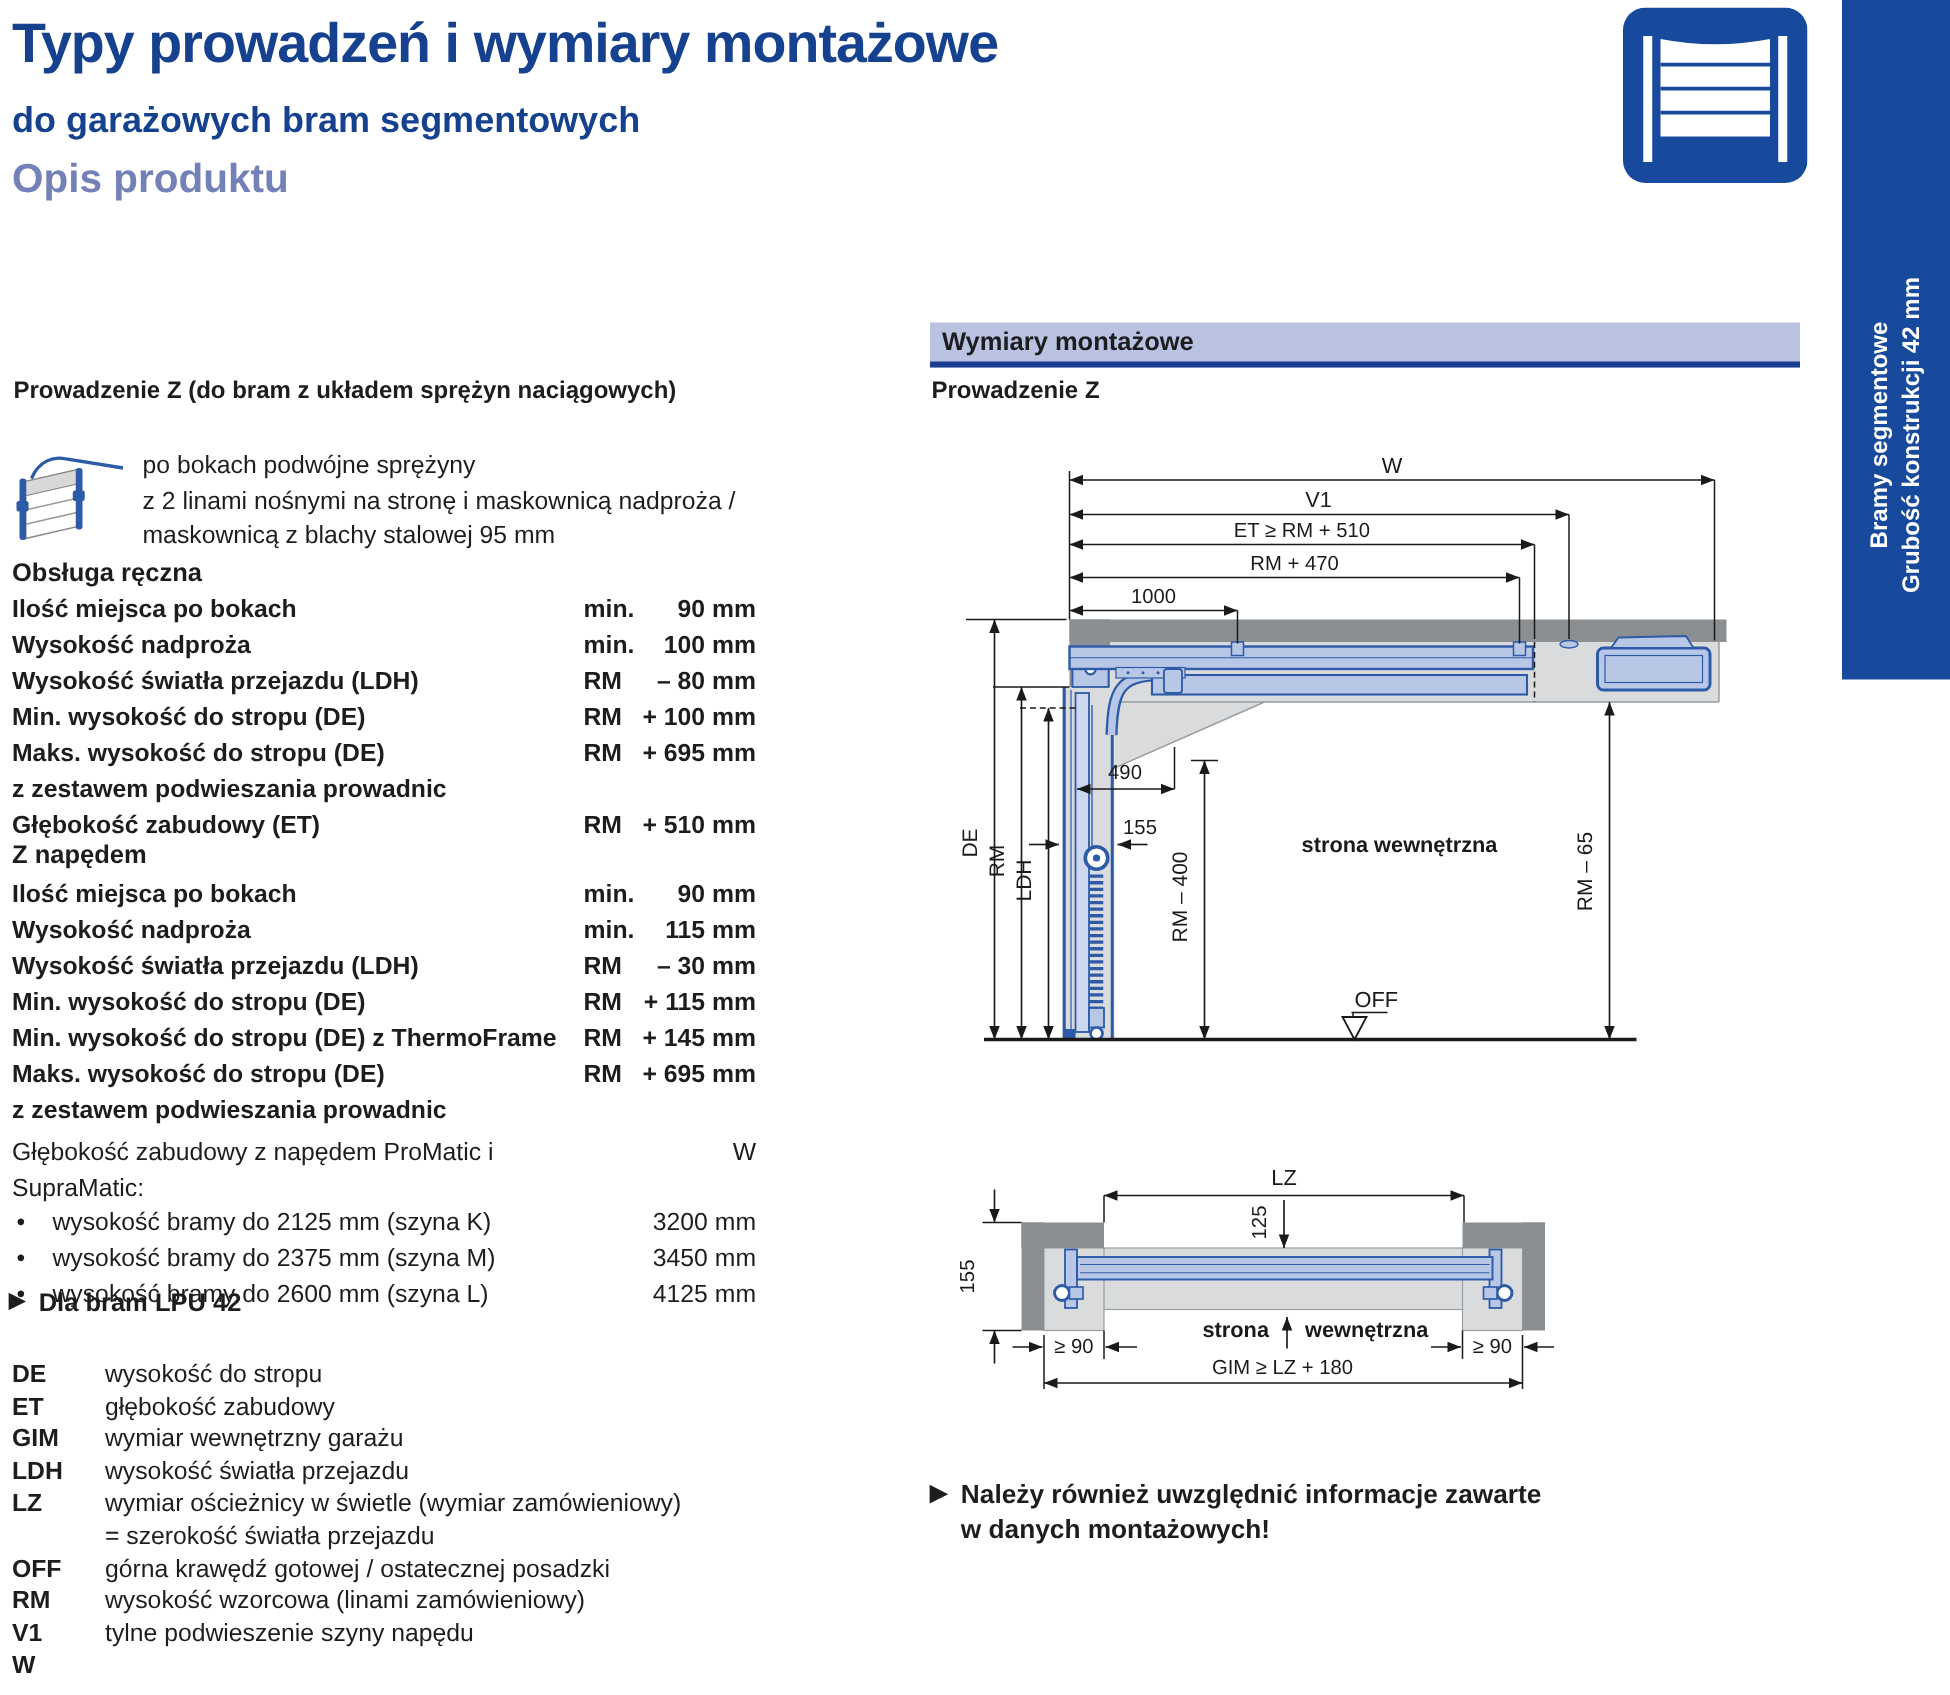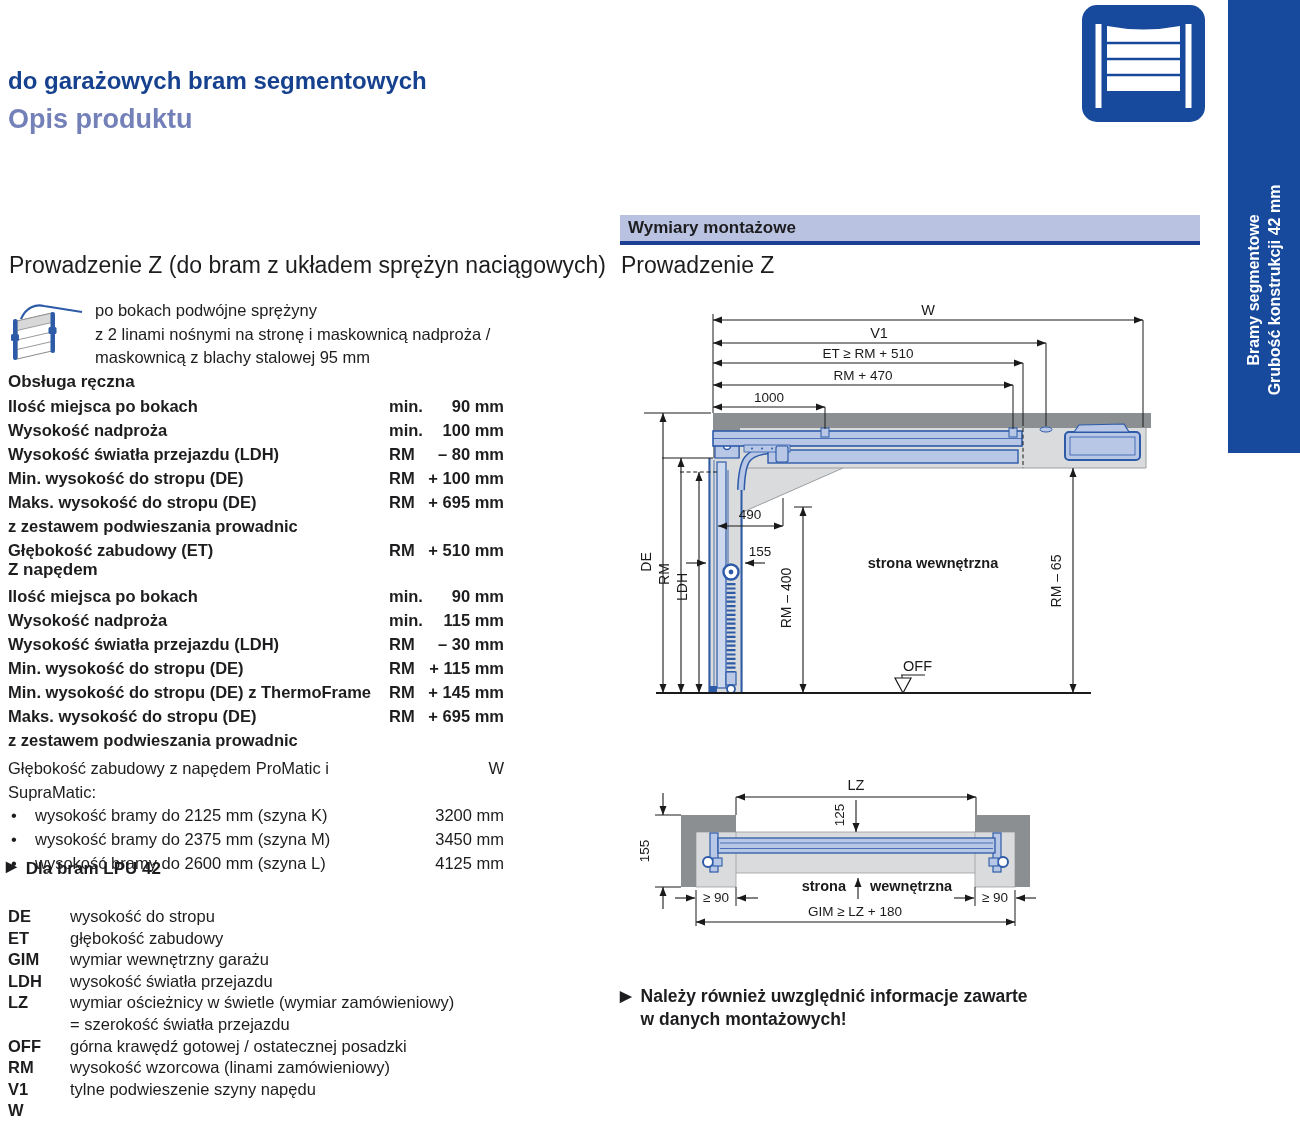--- a/index.html
+++ b/index.html
@@ -6,21 +6,21 @@
   .page { position:relative; width:1300px; height:1130px; background:#fff;
           font-family:"Liberation Sans",sans-serif; color:#1d1d1f; overflow:hidden; }
   .abs { position:absolute; }
 
   .h1 { font-size:37px; font-weight:bold; color:#16418e; letter-spacing:-0.6px; white-space:nowrap; }
   .h2 { font-size:24px; font-weight:bold; color:#16418e; white-space:nowrap; }
   .h3 { font-size:27px; font-weight:bold; color:#7381b8; white-space:nowrap; }
 
   .bar { background:#b9c3e1; border-bottom:4px solid #1c3f94; height:30px; box-sizing:border-box;
          font-size:17px; font-weight:bold; color:#1d1d1f; padding-left:8px; line-height:26px; }
-  .sub { font-size:23px; font-weight:normal; white-space:nowrap; }
+  .sub { font-size:16px; font-weight:bold; white-space:nowrap; }
 
   .txt { font-size:16.5px; line-height:23.5px; }
   .sechead { font-size:17px; font-weight:bold; }
 
   .tbl { width:496px;font-weight:bold; }
   .trow { display:flex; font-size:16.5px; line-height:24px; }
   .trow .lbl { width:381px; }
   .trow .unit { width:39px; }
   .trow .val { flex:1; text-align:right; }
   .contline { font-size:16.5px; line-height:24px; }
@@ -53,20 +53,21 @@
   .thin { stroke:#1a1a1a; stroke-width:1; fill:none; }
   .dsh  { stroke-dasharray:4 2.6; }
   .bl   { stroke:#2d5ba8; fill:none; }
   .bf   { fill:#b8c7e6; stroke:#2d5ba8; }
 </style>
 </head>
 <body>
 
 <div class="page">
 
+  <div class="abs h1" style="left:8px; top:8px;">Typy prowadzeń i wymiary montażowe</div>
   <div class="abs h2" style="left:8px; top:67px;">do garażowych bram segmentowych</div>
   <div class="abs h3" style="left:8px; top:104px;">Opis produktu</div>
 
   <div class="abs" style="left:1082px; top:5px; width:123px; height:117px;">
     <svg width="123" height="117" viewBox="0 0 123 117">
       <rect x="0" y="0" width="123" height="117" rx="15" fill="#17499c"></rect>
       <path d="M25,21 Q61.5,28 98,21 L98,86 L25,86 Z" fill="#ffffff"></path>
       <line x1="25" y1="38" x2="98" y2="38" stroke="#17499c" stroke-width="2.5"></line>
       <line x1="25" y1="54" x2="98" y2="54" stroke="#17499c" stroke-width="2.5"></line>
       <line x1="25" y1="70" x2="98" y2="70" stroke="#17499c" stroke-width="2.5"></line>

